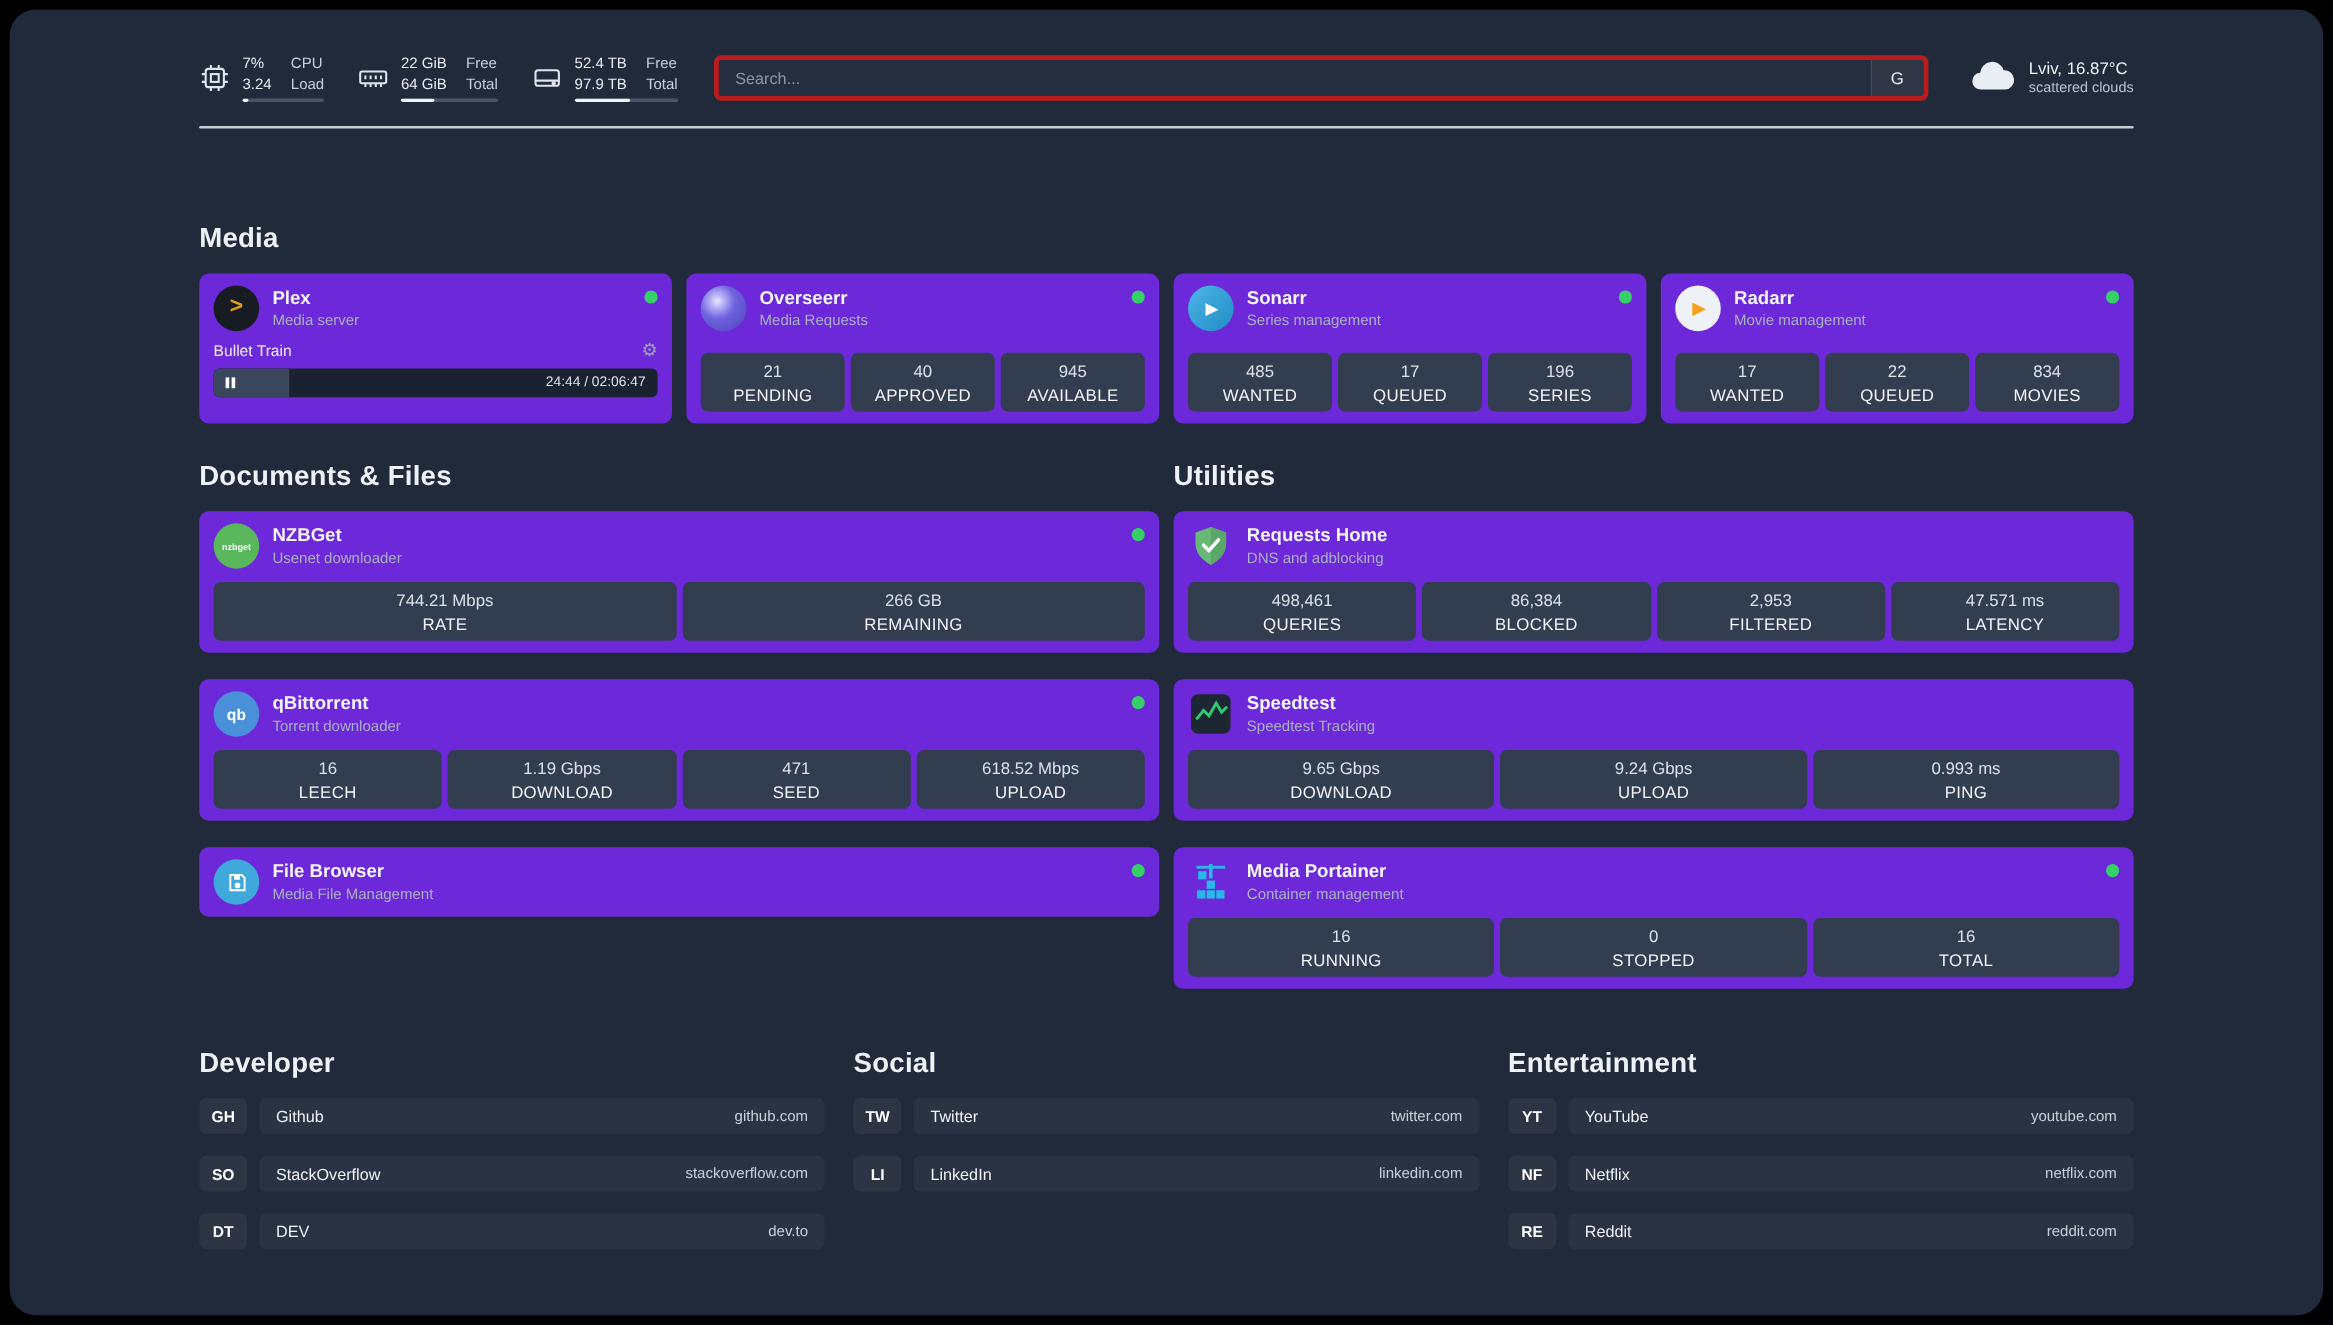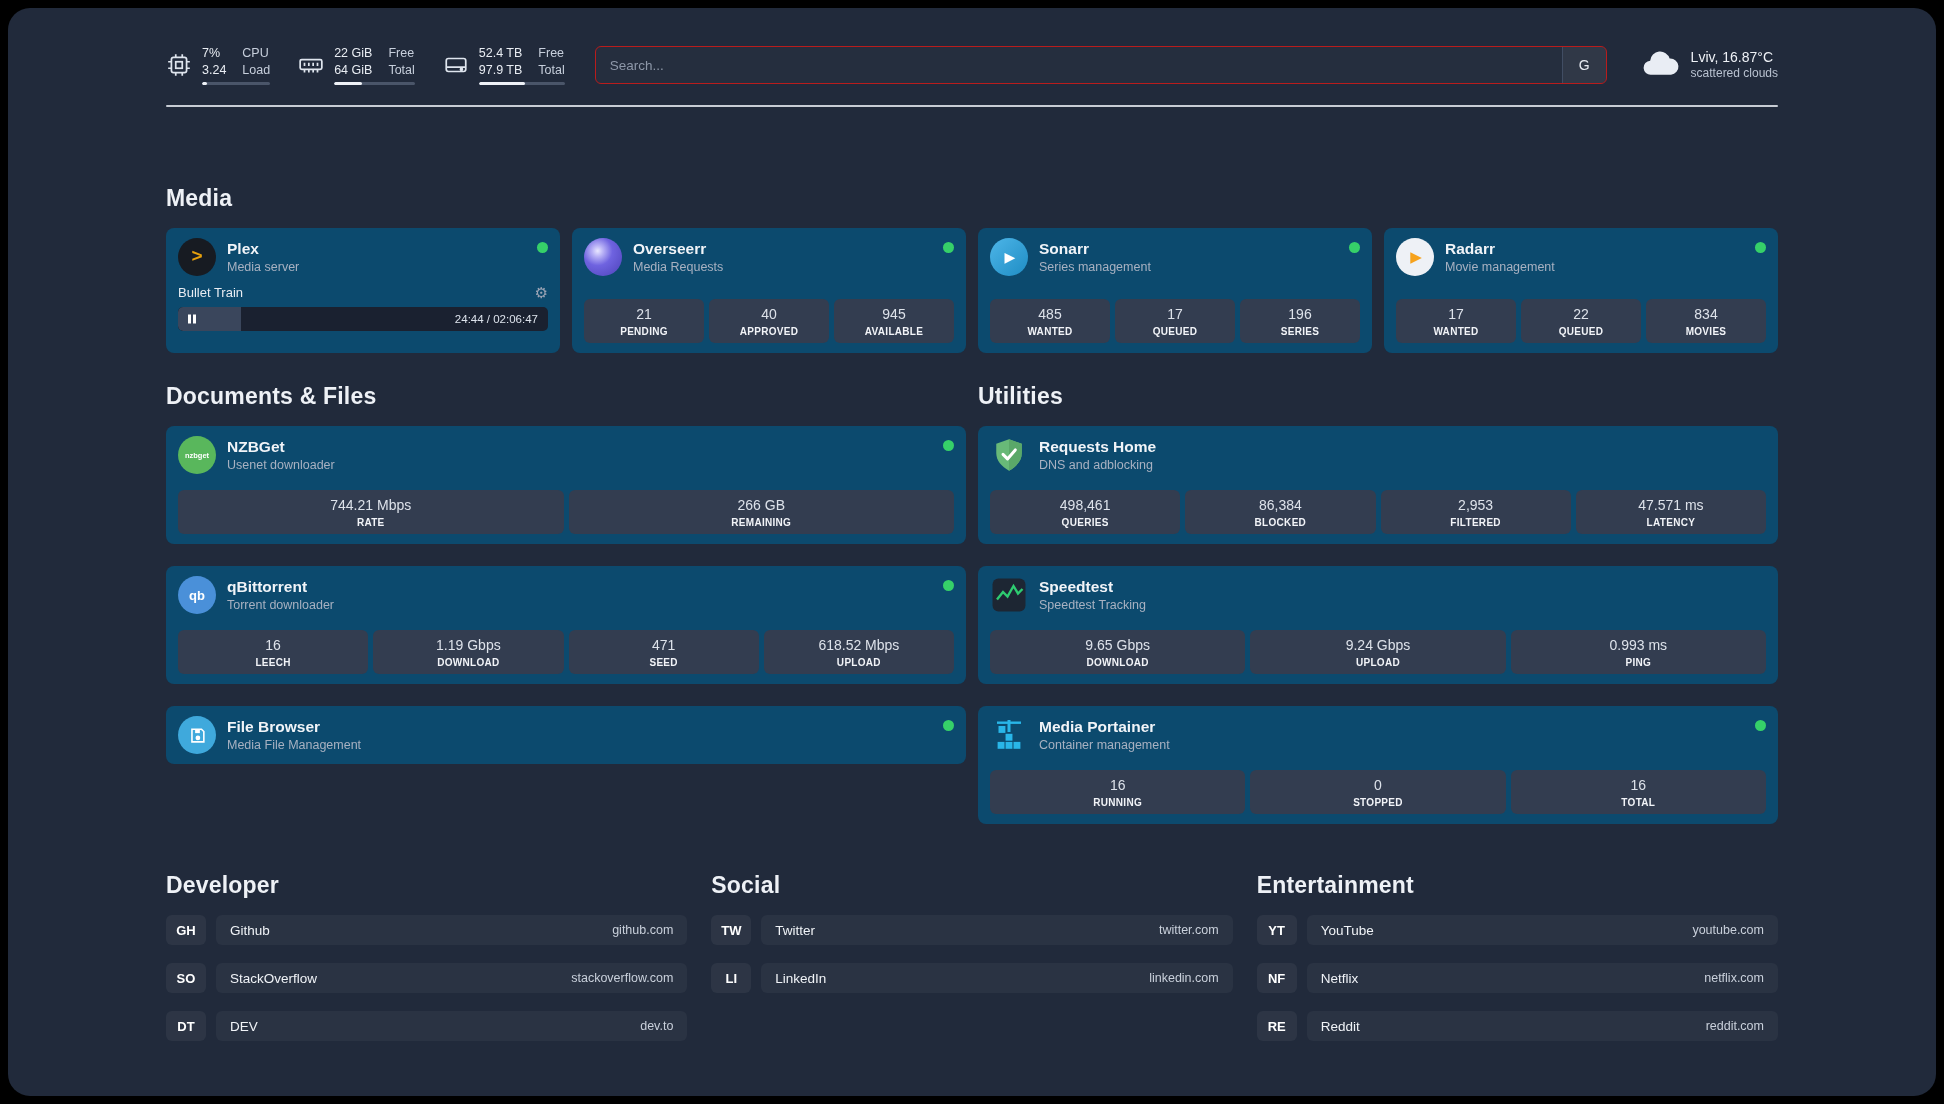--- a/index.html
+++ b/index.html
@@ -32,21 +32,21 @@
   .mon-cols { display:flex; gap:16px; }
   .mon-col { display:flex; flex-direction:column; }
   .mon-val { font-size:12.5px; color:#e9edf3; line-height:1.35; white-space:nowrap; }
   .mon-lab { font-size:12.5px; color:#c7cfdc; line-height:1.35; white-space:nowrap; }
   .mon-bar { margin-top:4px; height:3px; background:#4a5569; border-radius:2px; overflow:hidden; }
   .mon-fill { height:100%; background:#eef1f6; border-radius:2px; }
 
   .search-wrap {
     flex:1; margin:0 34px 0 30px;
     height:38px;
-    border:1px solid #b91c1c;
+    border:4px solid #b91c1c;
     background:rgba(255,255,255,0.02);
     border-radius:6px;
     display:flex; align-items:stretch; overflow:hidden;
   }
   .search-input {
     flex:1; background:transparent; border:none; outline:none;
     color:#dfe4ec; font-size:13.5px; padding:0 14px;
     font-family:"Liberation Sans", sans-serif;
   }
   .search-input::placeholder { color:#8d97a8; }
@@ -72,21 +72,21 @@
     margin:0 0 16px 0; letter-spacing:.2px;
   }
   .media-title { margin-top:78px; }
 
   .media-grid { display:grid; grid-template-columns:repeat(4,1fr); gap:12px; }
   .two-col { display:grid; grid-template-columns:1fr 1fr; gap:12px; margin-top:30px; }
   .col { display:flex; flex-direction:column; }
   .col .card + .card { margin-top:22px; }
 
   .card {
-    background:#0c4a6e; border-radius:8px;
+    background:#6d28d9; border-radius:8px;
     padding:10px 12px;
     display:flex; flex-direction:column;
     cursor:pointer;
   }
   .h125 { height:125px; }
   .h118 { height:118px; }
   .h58  { height:58px; }
 
   .card-head { display:flex; align-items:center; gap:11px; }
   .app-icon {
@@ -102,21 +102,21 @@
     margin-left:auto; width:11px; height:11px; border-radius:50%;
     background:#36d069; flex:0 0 11px; align-self:flex-start; margin-top:4px;
   }
 
   .stats { display:flex; gap:5px; margin-top:auto; }
   .tile {
     flex:1; background:#333d50; border-radius:6px;
     text-align:center; padding:7px 4px 6px;
   }
   .tv { font-size:14px; color:#dde2ea; line-height:1.2; white-space:nowrap; }
-  .tl { font-size:10px; font-weight:700; color:#f2f4f8; letter-spacing:.3px; margin-top:3px; white-space:nowrap; }
+  .tl { font-size:14px; font-weight:400; color:#f2f4f8; letter-spacing:.3px; margin-top:3px; white-space:nowrap; }
 
   
   .np-row { display:flex; align-items:center; margin-top:9px; }
   .np-title { font-size:13px; color:#e8ecf2; }
   .gear { margin-left:auto; color:#9aa3b4; font-size:15px; line-height:1; cursor:pointer; }
   .gear::before { content:"\2699"; }
   .player {
     position:relative; margin-top:7px; height:24px;
     background:#1a2130; border-radius:5px; overflow:hidden;
   }

